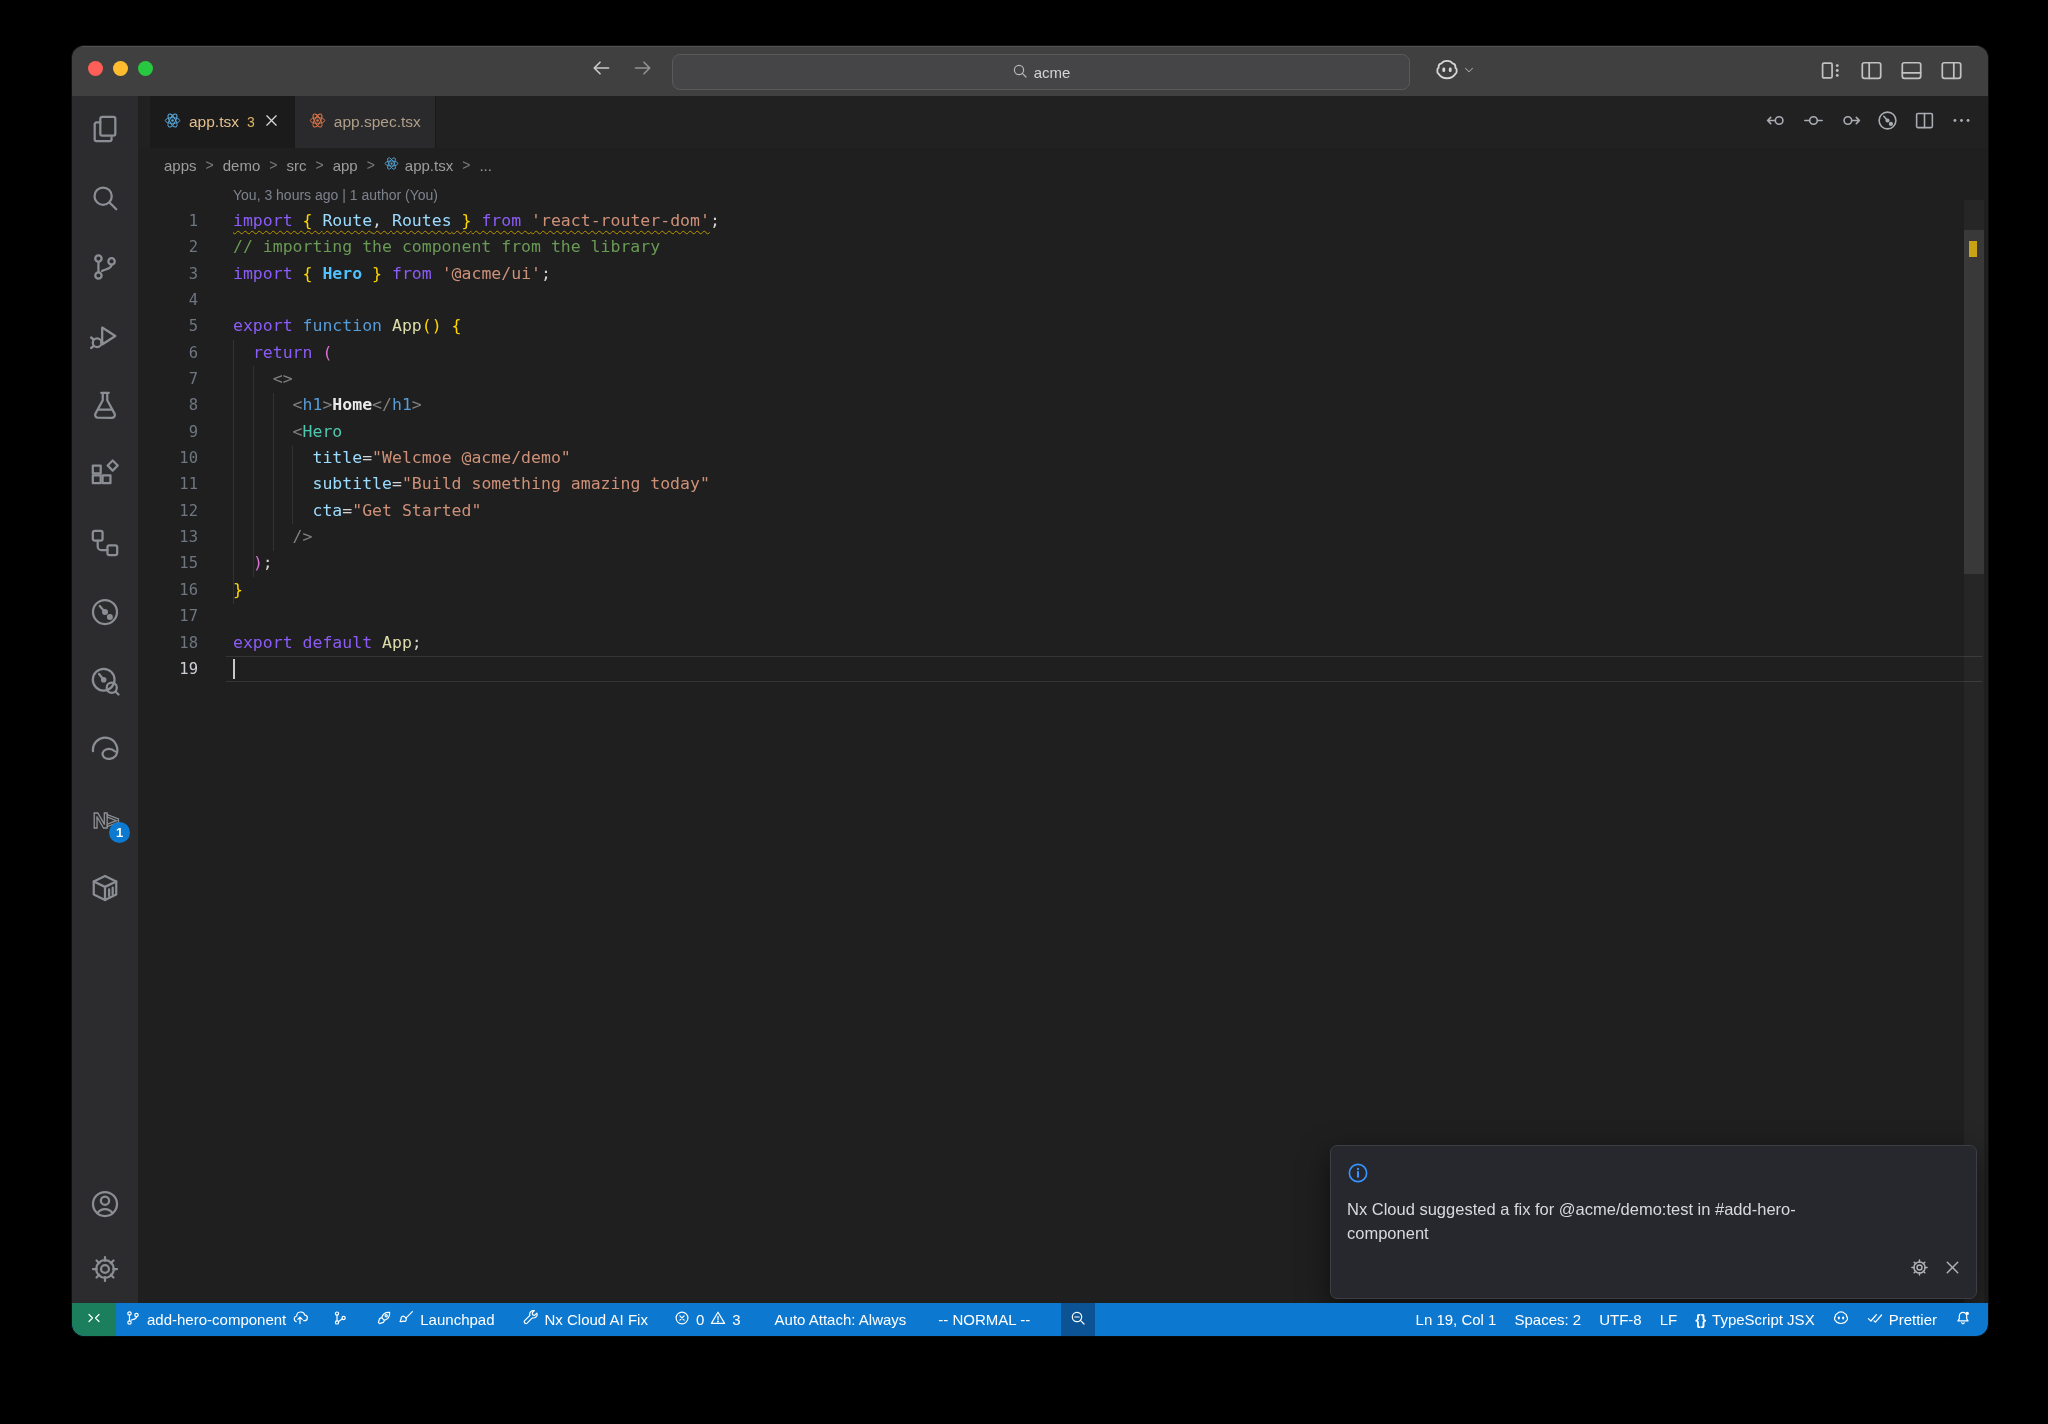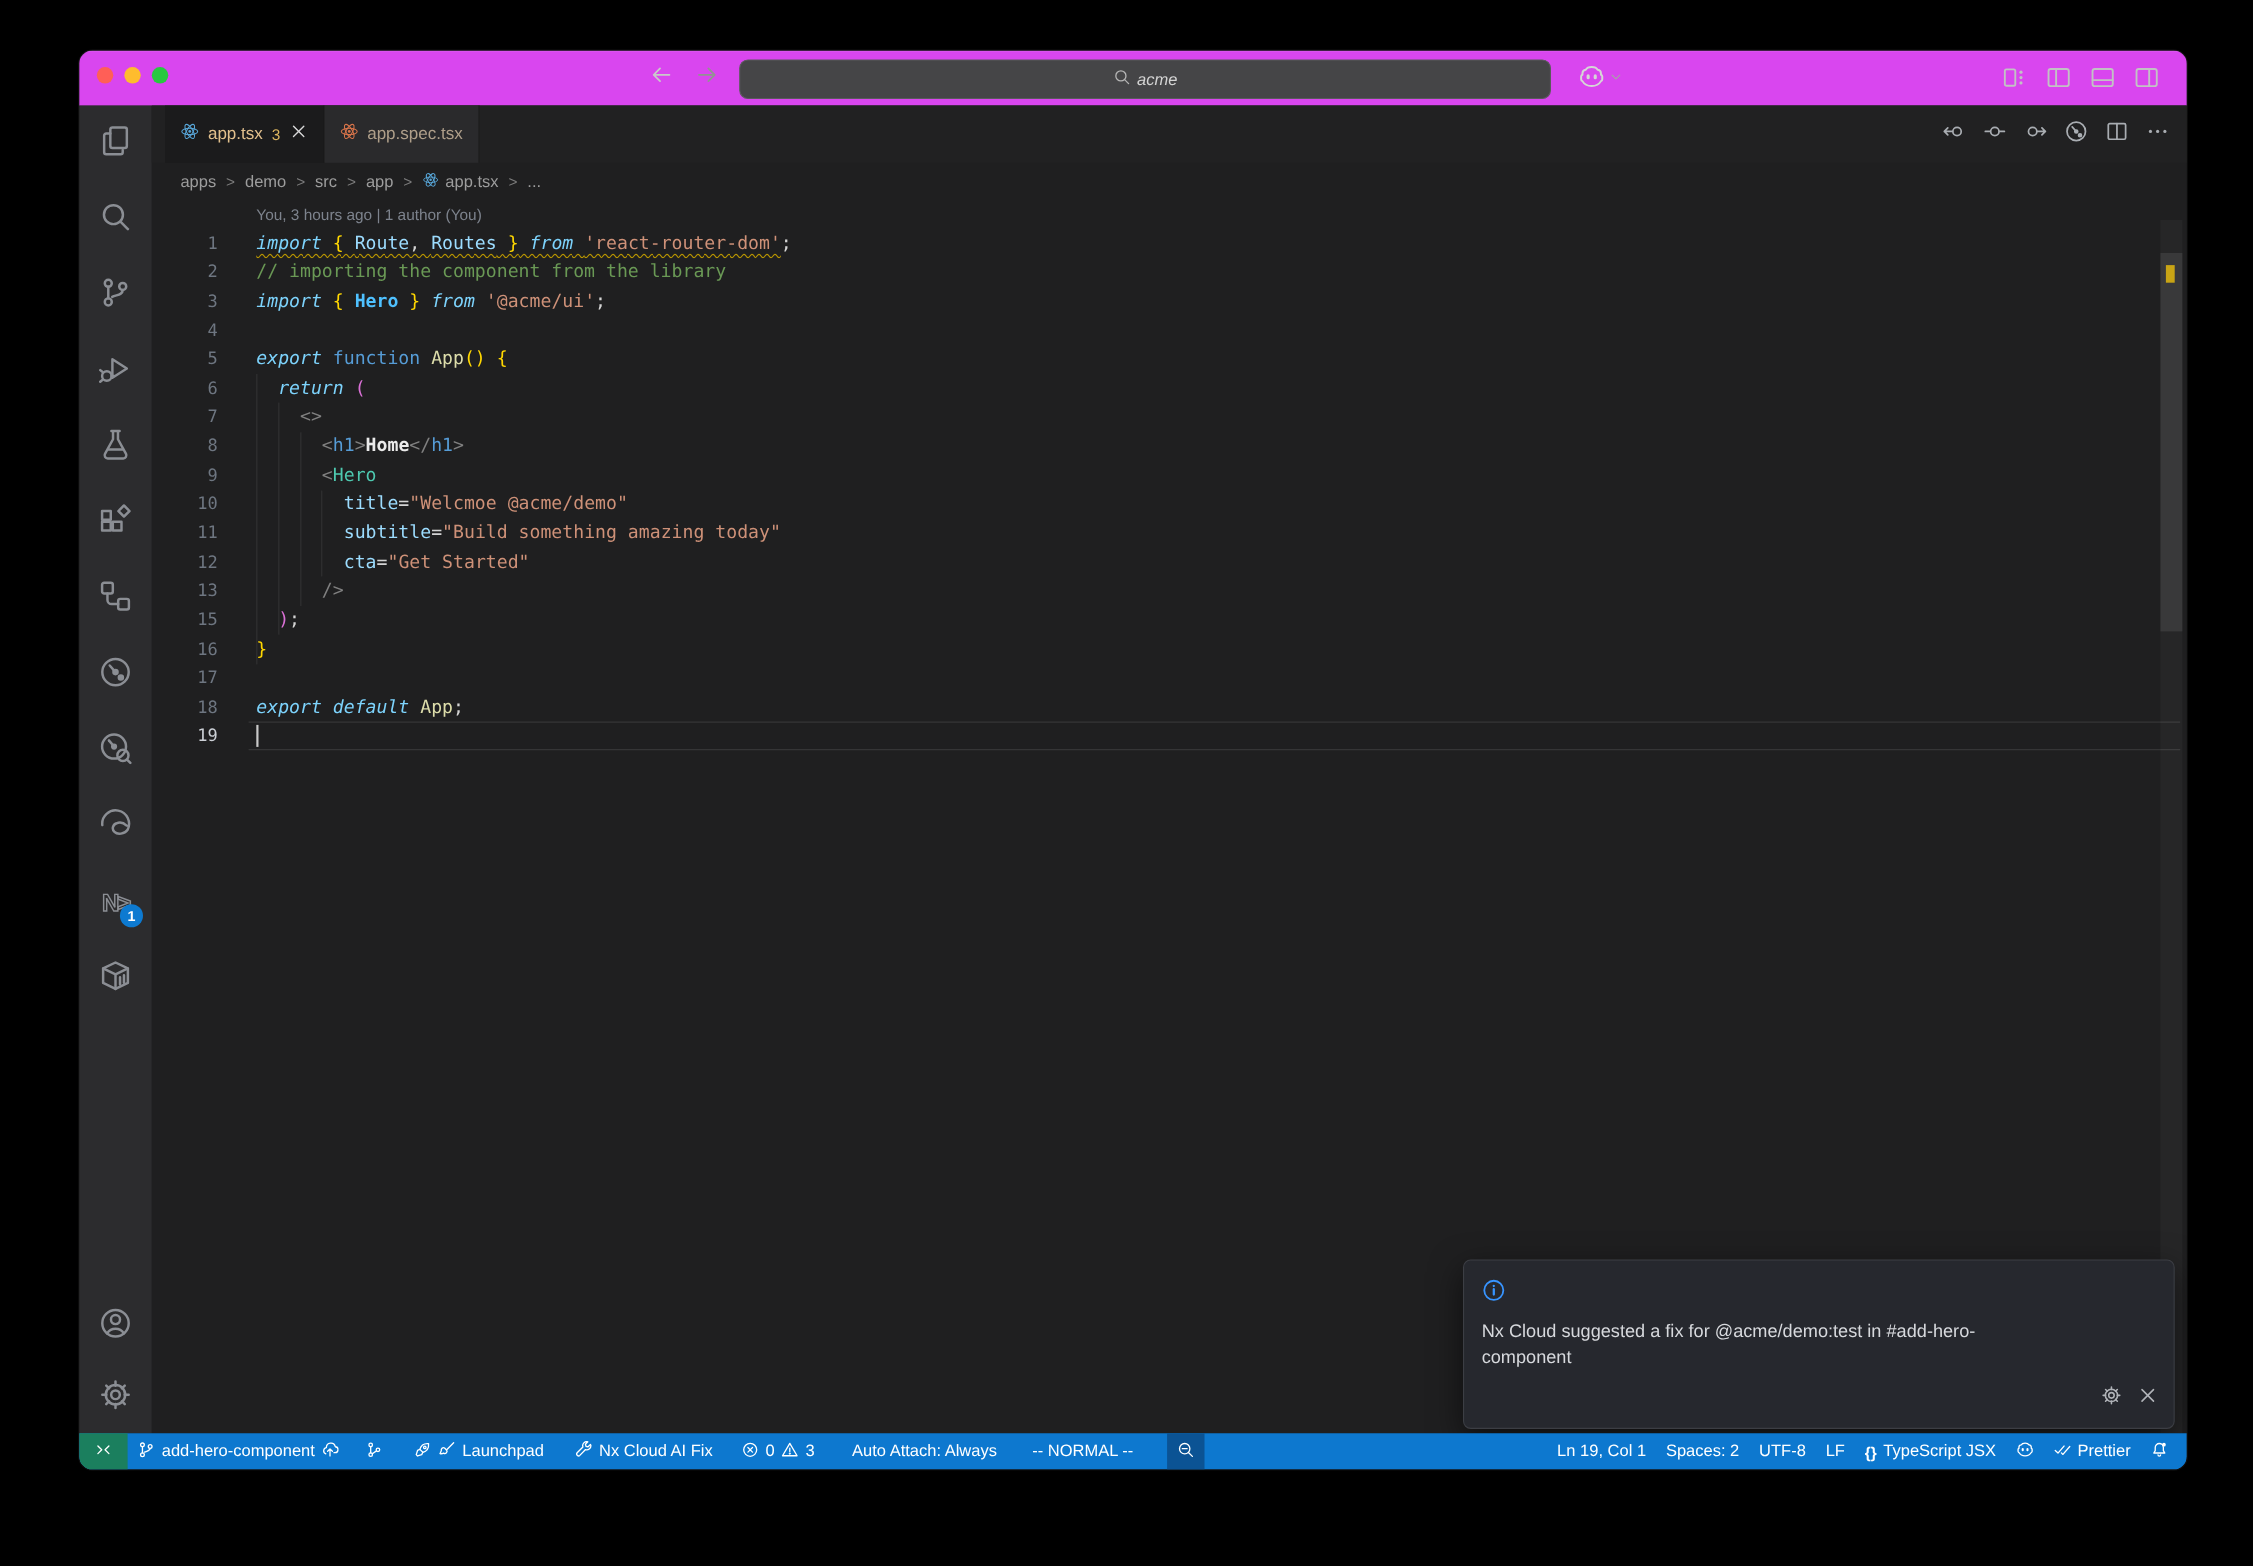--- a/index.html
+++ b/index.html
@@ -1,21 +1,21 @@
 <!DOCTYPE html>
 <html><head>
 <meta charset="utf-8">
 <style>
   html,body{margin:0;padding:0;background:#000;width:2048px;height:1424px;overflow:hidden;
     font-family:"Liberation Sans",sans-serif;-webkit-font-smoothing:antialiased;}
   .window{position:absolute;left:72px;top:46px;width:1916px;height:1290px;background:#1f1f20;
     border-radius:12px;box-shadow:0 24px 70px rgba(0,0,0,.85),0 0 0 1px rgba(255,255,255,.09);overflow:hidden;}
   
-  .titlebar{position:absolute;left:0;top:0;right:0;height:50px;background:#d946ef;
-    box-shadow:inset 0 1px 0 rgba(255,255,255,.10);font-style:italic;}
+  .titlebar{position:absolute;left:0;top:0;right:0;height:50px;background:#404040;
+    box-shadow:inset 0 1px 0 rgba(255,255,255,.10);}
   .lights{position:absolute;left:16px;top:15px;display:flex;gap:10px;}
   .light{width:15px;height:15px;border-radius:50%;}
   .navarrows{position:absolute;left:518px;top:11px;display:flex;gap:20px;color:#c9c9c9;}
   .navarrows .ic svg{width:22px;height:22px;}
   .navarrows .fwd{color:#929292;}
   .searchbox{position:absolute;left:600px;top:8px;width:736px;height:34px;background:#454547;
     border:1px solid #5a5a5c;border-radius:8px;display:flex;align-items:center;justify-content:center;
     gap:6px;color:#d4d4d4;font-size:15px;}
   .searchbox .ic svg{width:16px;height:16px;color:#b5b5b5;}
   .copilot-tb{position:absolute;left:1363px;top:12px;display:flex;align-items:center;gap:3px;color:#d6d6d6;}
@@ -53,21 +53,21 @@
     font-family:"DejaVu Sans Mono",monospace;font-size:16.5px;}
   .blame{height:26px;line-height:26px;padding-left:95px;color:#7d838d;font-size:14px;font-family:"Liberation Sans",sans-serif;}
   .row{height:26.35px;line-height:26.35px;display:flex;position:relative;}
   .ln{width:60px;text-align:right;color:#6e7681;font-size:15.5px;flex:none;}
   .row.cur .ln{color:#ccd0d6;}
   .lc{margin-left:35px;white-space:pre;color:#d4d4d4;}
   .curbox{position:absolute;left:88px;right:6px;top:0;bottom:0;
     border-top:1px solid rgba(255,255,255,.10);border-bottom:1px solid rgba(255,255,255,.10);}
   .cursor{position:absolute;left:95px;top:3px;width:2px;bottom:3px;background:#c8c8c8;}
   .guide{position:absolute;width:1px;background:rgba(255,255,255,.085);}
-  .tk-kw{color:#7dd3fc;font-style:italic;}.tk-blue{color:#569cd6;}.tk-fn{color:#dcdcaa;}.tk-var{color:#9cdcfe;}
+  .tk-kw{color:#8b5cf6;}.tk-blue{color:#569cd6;}.tk-fn{color:#dcdcaa;}.tk-var{color:#9cdcfe;}
   .tk-varb{color:#4fc1ff;font-weight:bold;}.tk-comp{color:#4ec9b0;}.tk-str{color:#ce9178;}
   .tk-com{color:#6a9955;}.tk-b1{color:#ffd700;}.tk-b2{color:#da70d6;}.tk-ang{color:#808080;}
   .tk-txt{color:#eaeaea;font-weight:bold;}.tk-df{color:#d4d4d4;}.tk-attr{color:#9cdcfe;}
   .squig{text-decoration:underline;text-decoration-style:wavy;text-decoration-color:#b99500;
     text-decoration-thickness:1px;text-underline-offset:4px;}
   
   .scrolltrack{position:absolute;right:4px;top:104px;width:20px;bottom:0;background:rgba(255,255,255,.035);}
   .scrollthumb{position:absolute;right:4px;top:134px;width:20px;height:344px;background:rgba(255,255,255,.09);}
   .ovr-warn{position:absolute;right:11px;top:145px;width:8px;height:16px;background:#c8a415;}
   

